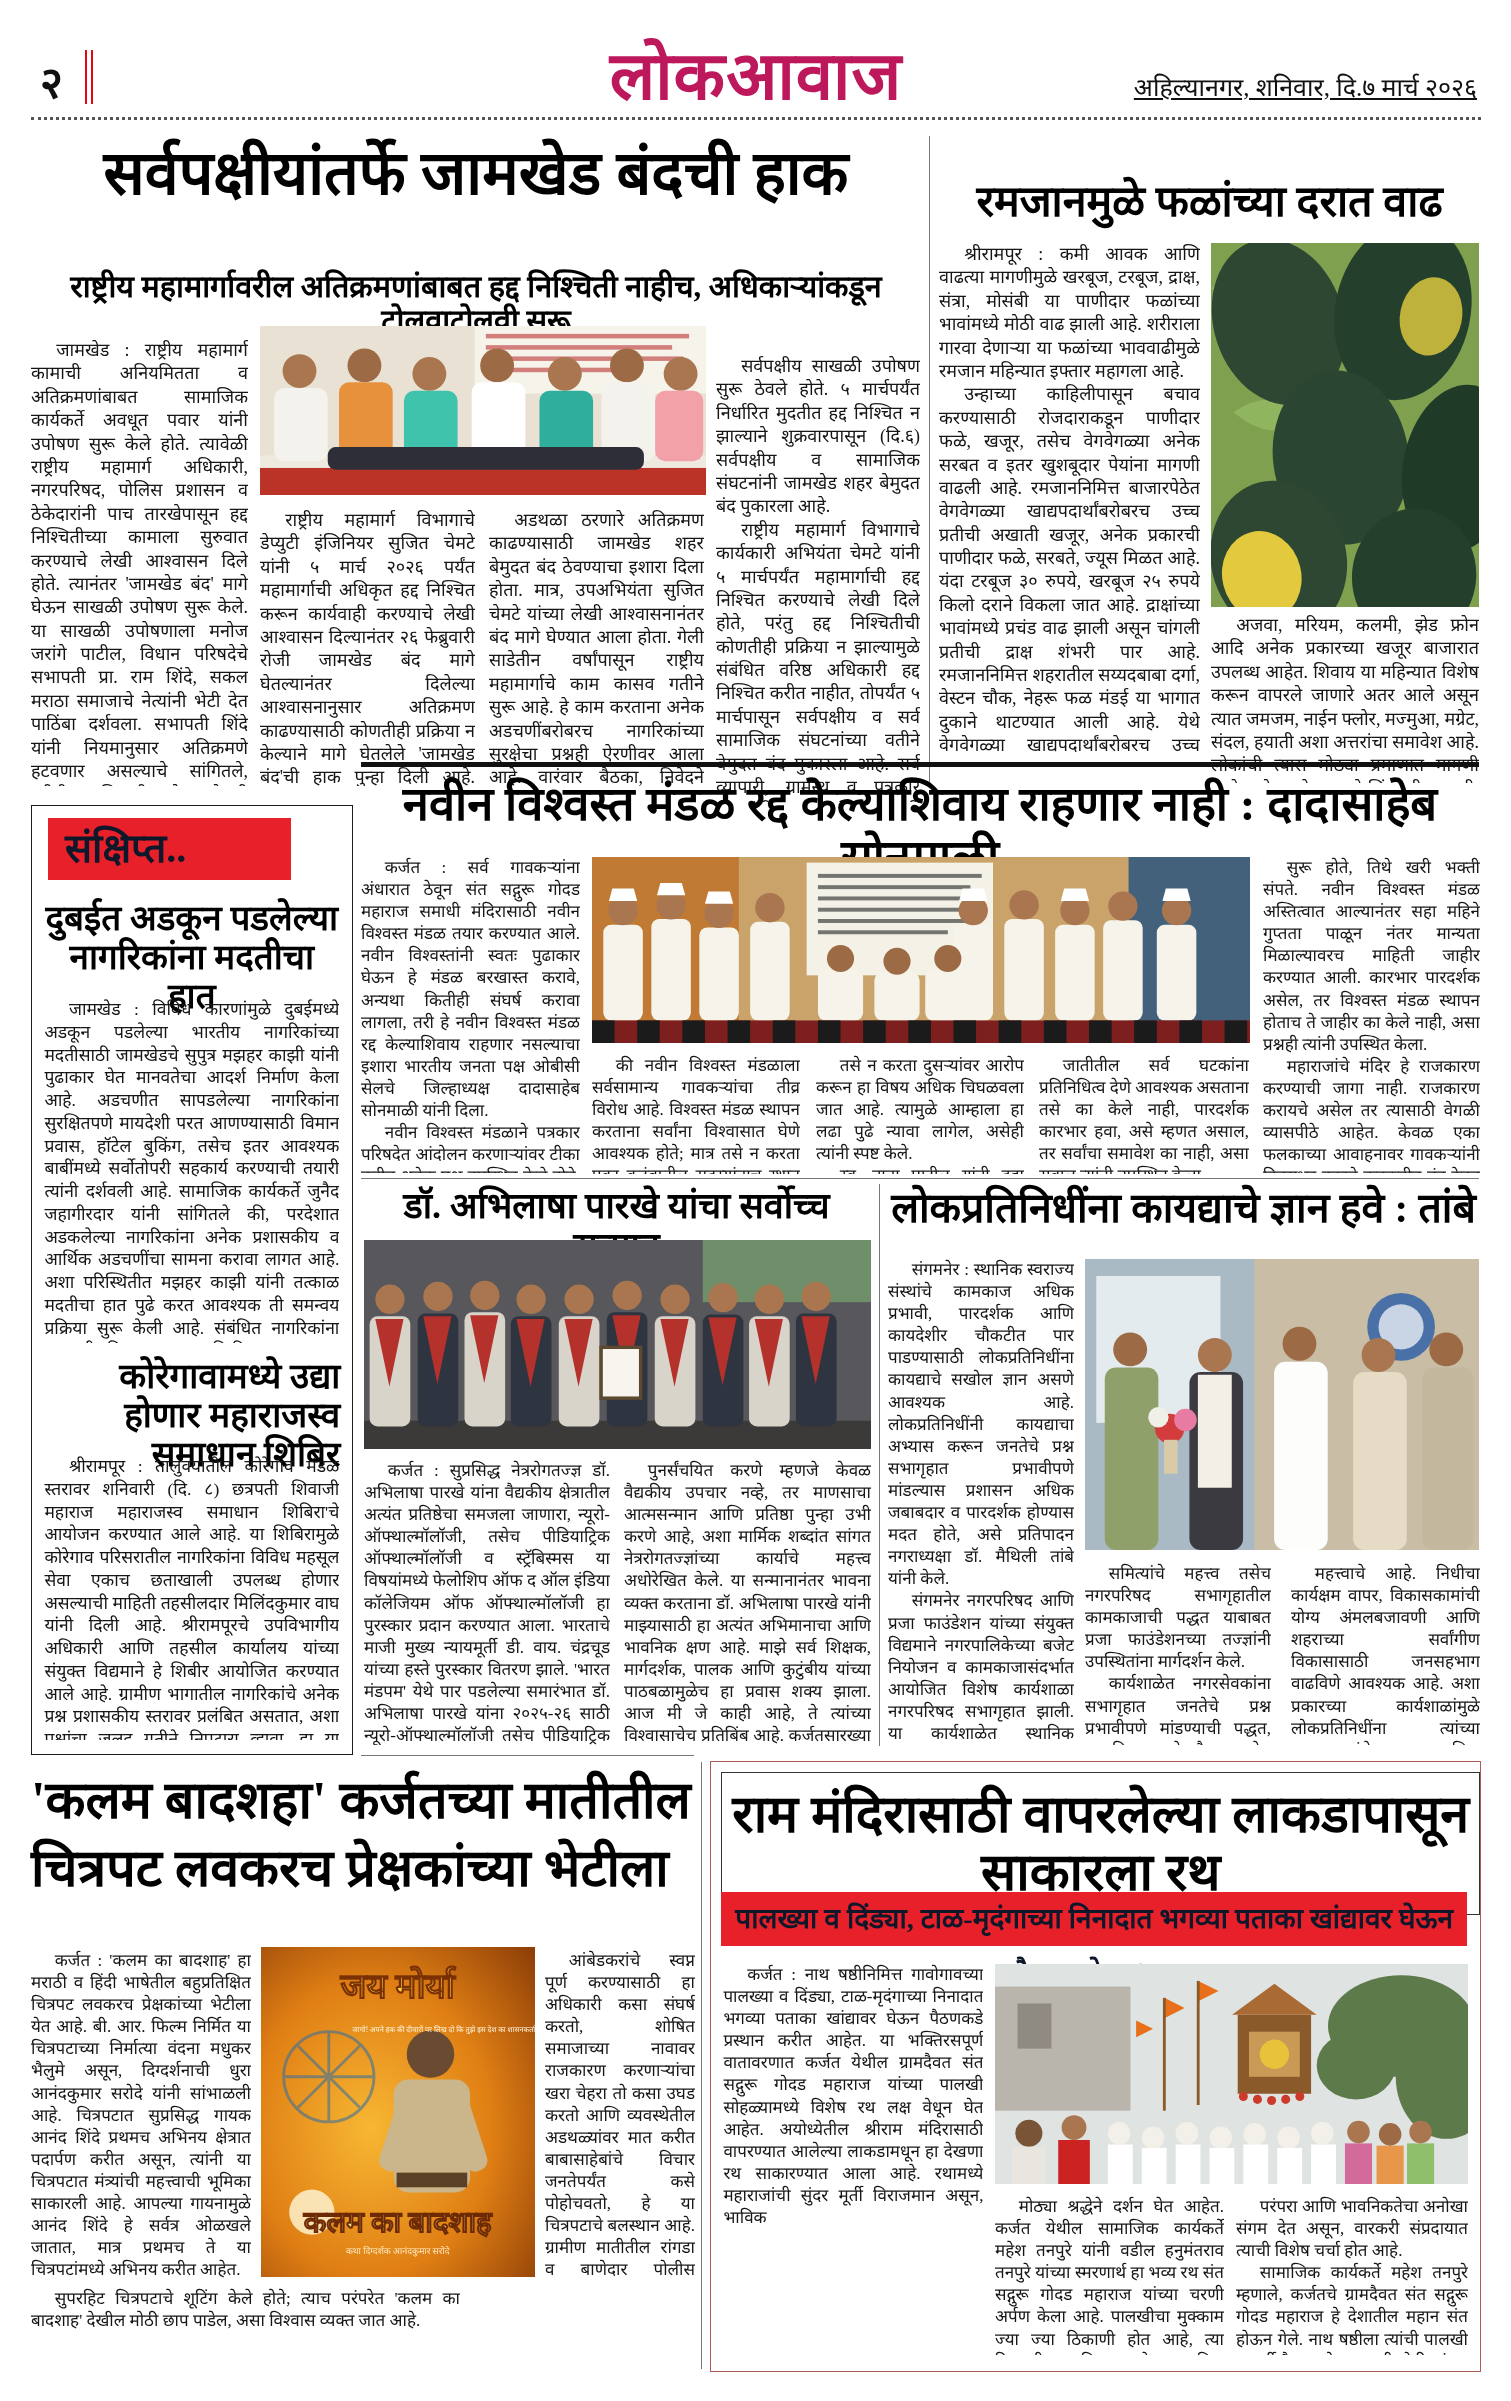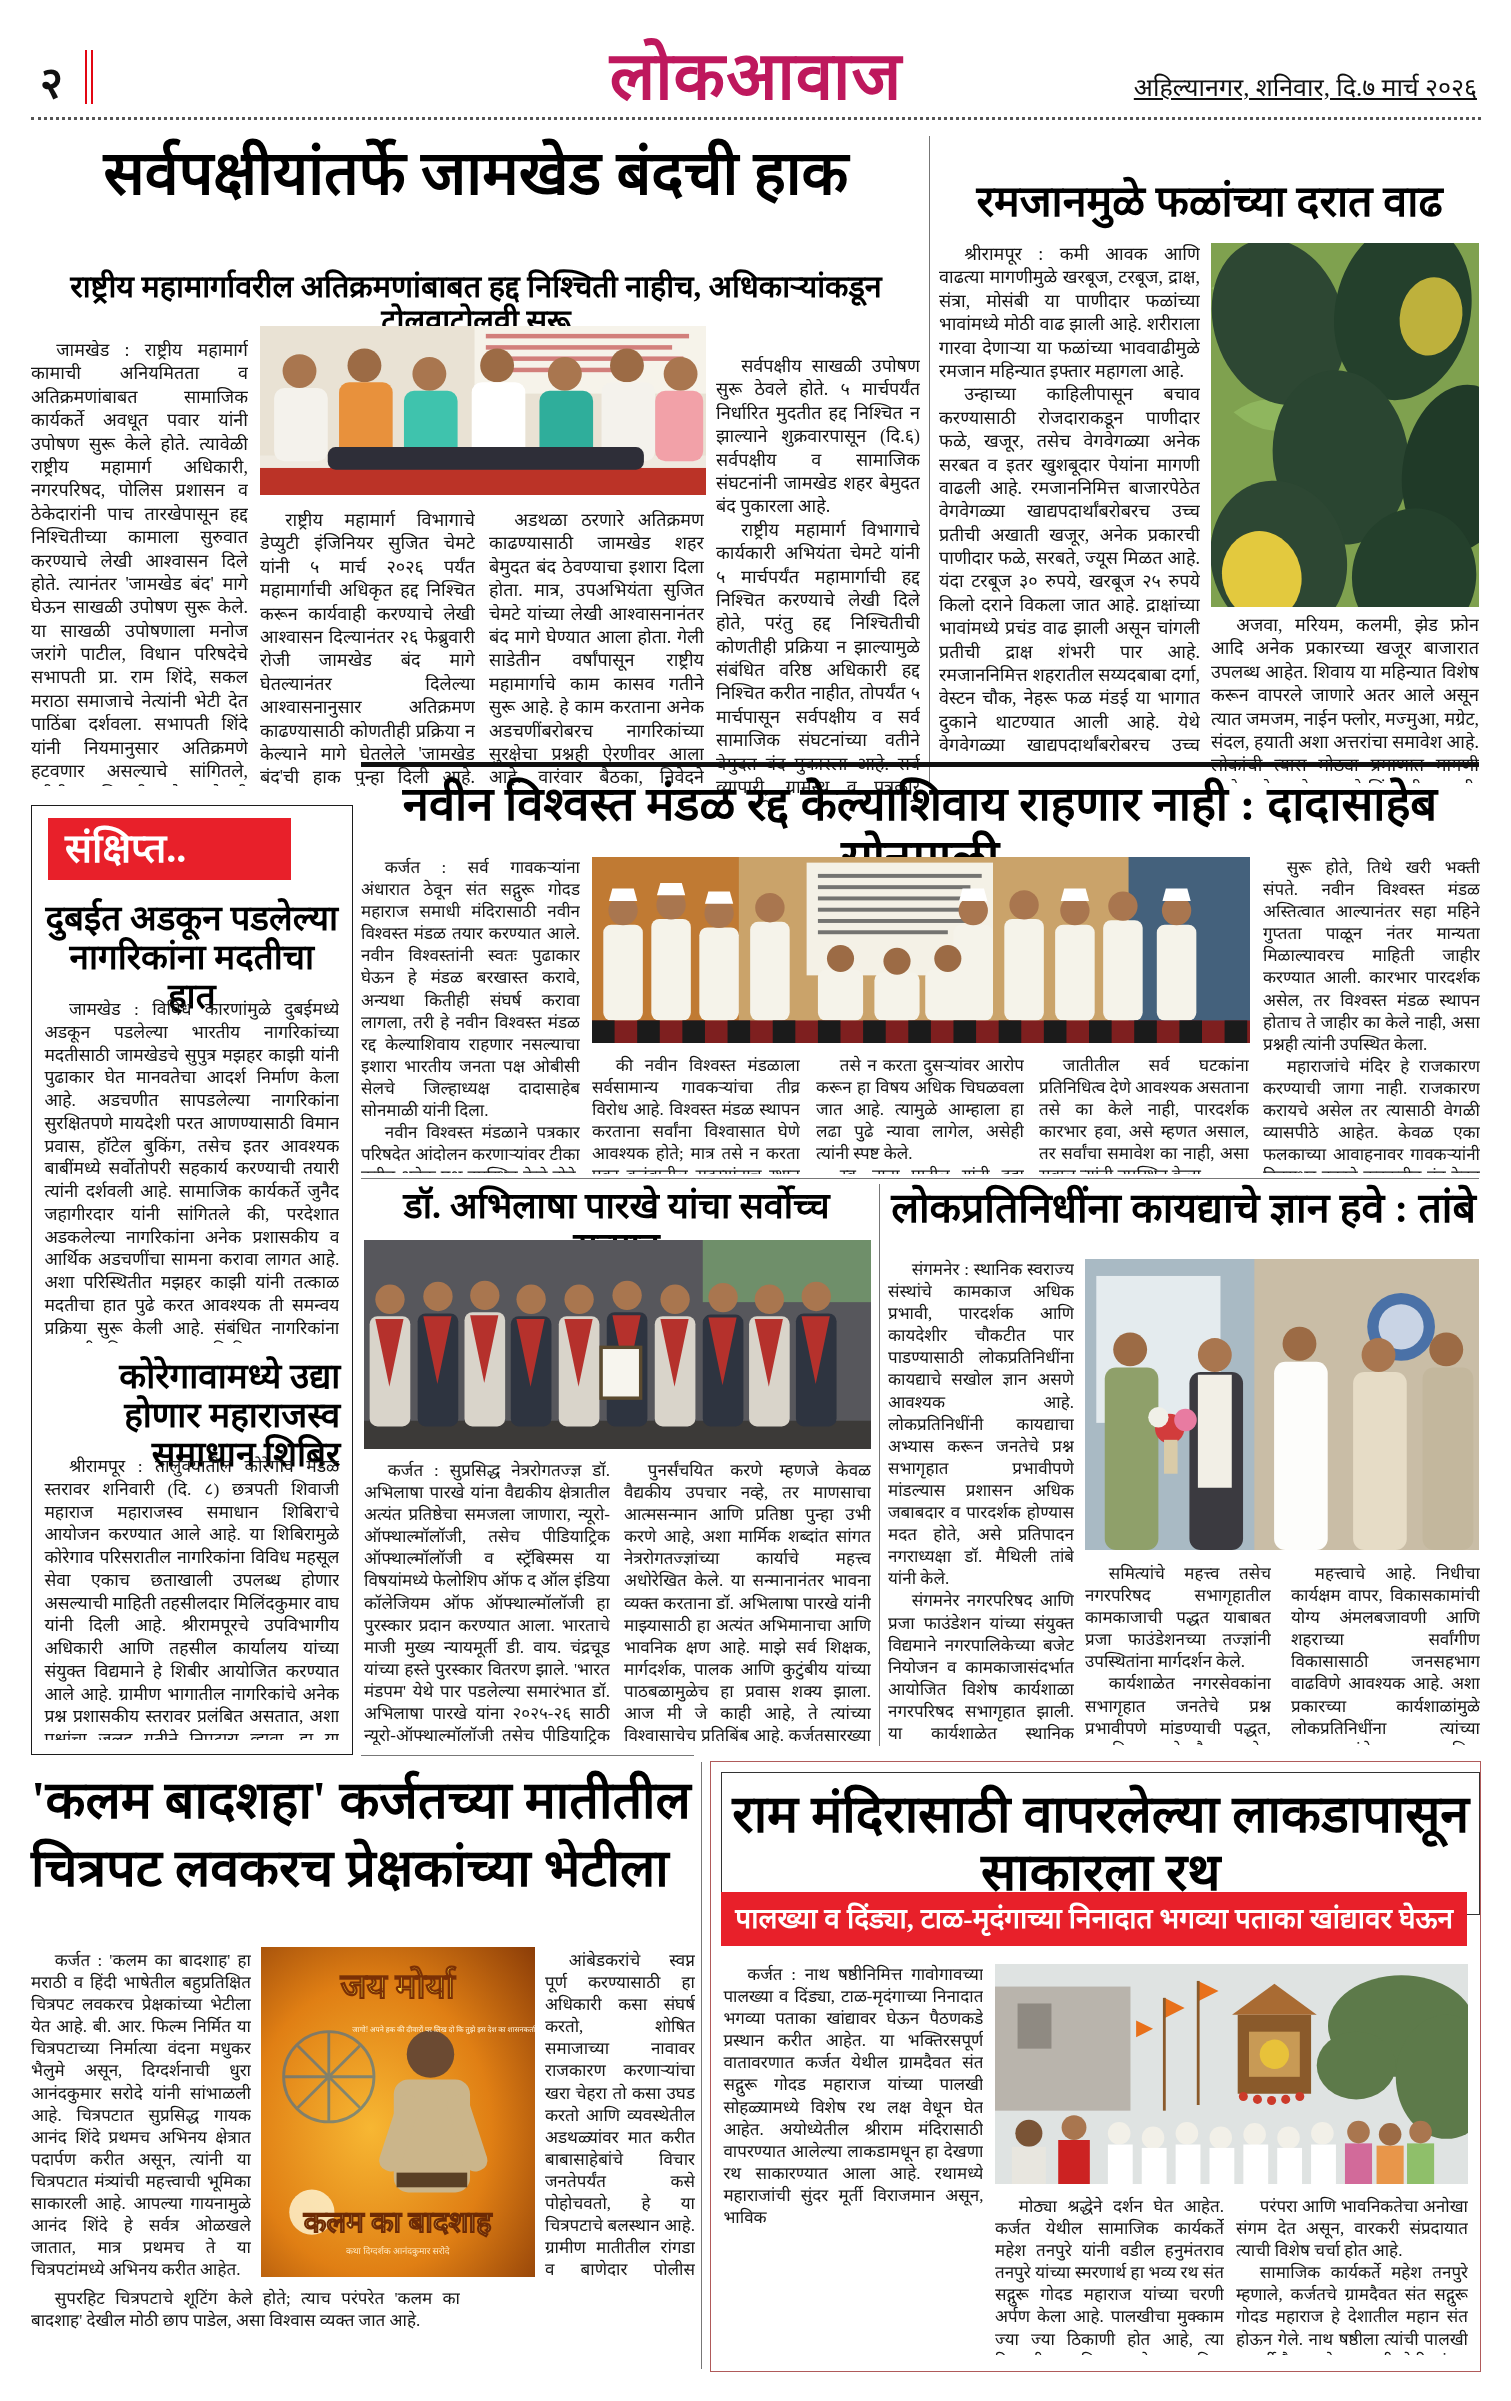--- a/index.html
+++ b/index.html
@@ -7,21 +7,21 @@
         font-family:"Liberation Serif","DejaVu Serif",serif;color:#111;overflow:hidden;}
   .abs{position:absolute;}
   .hl{font-weight:bold;color:#000;text-align:center;line-height:1.12;}
   .body-col{text-align:justify;font-size:18px;line-height:1.3;overflow:hidden;color:#151515;}
   .body-col p{margin:0;text-indent:1.4em;}
   .vrule{position:absolute;width:1.1px;background:#777;}
   .hrule{position:absolute;height:1.1px;background:#777;}
   .photo{position:absolute;overflow:hidden;background:#22c55e;}
   .photo svg{display:block;width:100%;height:100%;}
   .masthead{color:#be185d;font-weight:bold;letter-spacing:1.1px;}
-  .redband{background:#e8202a;color:#ffffff;font-weight:bold;}
+  .redband{background:#e8202a;color:#0f172a;font-weight:bold;}
   .boxed{border:1.7px solid #1c1c1c;}
 </style>
 </head>
 <body>
 
 <div class="page">
 
   <div class="abs" style="left:40px;top:51px;font-size:44px;font-weight:bold;">२</div>
   <div class="abs" style="left:85px;top:50px;width:4px;height:54px;border-left:2.3px solid #e30613;border-right:2.3px solid #e30613;"></div>
   <div class="abs masthead" style="left:0;top:27px;width:1512px;text-align:center;font-size:67px;">लोकआवाज</div>

